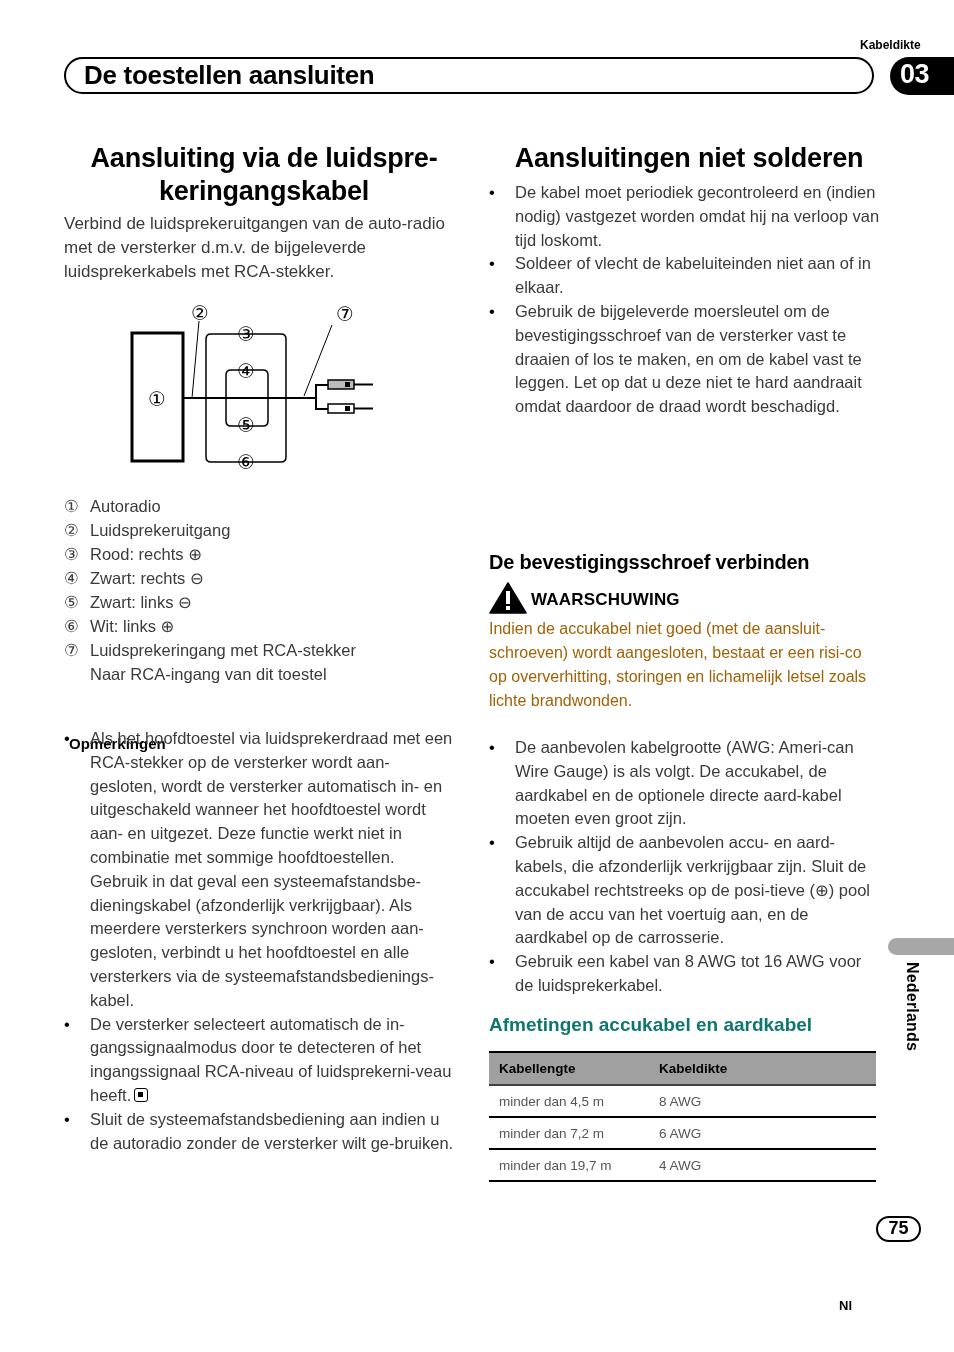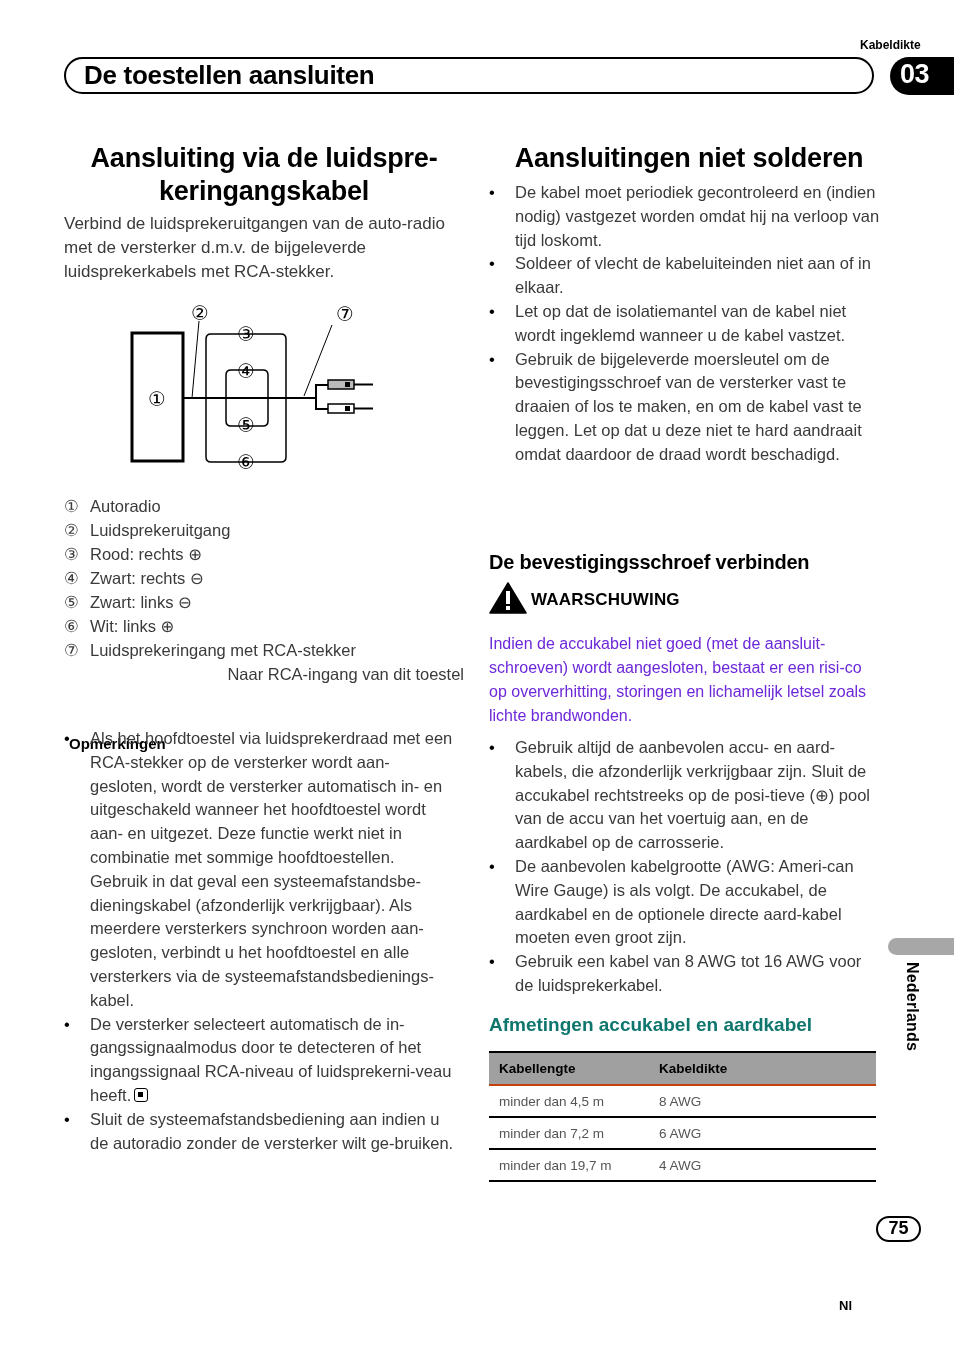--- a/index.html
+++ b/index.html
@@ -16,46 +16,46 @@
     
     .h1 { font-size: 27px; font-weight: bold; color: #000; line-height: 33px; letter-spacing: -0.2px; text-align: center; }
     .left-h1 { left: 64px; top: 142px; width: 400px; }
     .intro { left: 64px; top: 212px; width: 390px; font-size: 17px; line-height: 24px; color: #3a3a3a; }
 
     .diagram { left: 120px; top: 295px; width: 270px; height: 180px; }
 
     .legend { left: 64px; top: 494px; width: 400px; font-size: 16.5px; line-height: 24px; color: #3a3a3a; }
     .legend .row { display: flex; }
     .legend .num { width: 26px; flex: none; }
-    .legend .sub { padding-left: 26px; text-align: right; }
+    .legend .sub { padding-left: 26px; }
 
     .notes-title { left: 69px; top: 703px; font-size: 15px; font-weight: bold; color: #000; margin-top: 32px; }
     .notes { left: 64px; top: 727px; width: 392px; }
     .bullets { margin: 0; padding: 0; list-style: none; font-size: 16.5px; line-height: 23.8px; color: #3a3a3a; }
     .bullets li { position: relative; padding-left: 26px; }
     .bullets li::before { content: "•"; position: absolute; left: 0; top: 0; color: #000; }
     .end-mark { display: inline-block; width: 14px; height: 14px; border: 1.5px solid #000; border-radius: 3px; vertical-align: -1px; margin-left: 3px; position: relative; box-sizing: border-box; }
     .end-mark::after { content: ""; position: absolute; left: 3px; top: 3px; width: 5px; height: 5px; background: #000; }
 
     
     .right-h1 { left: 489px; top: 142px; width: 400px; }
     .right-bullets { left: 489px; top: 181px; width: 392px; }
 
     .h2 { left: 489px; top: 551px; font-size: 20px; font-weight: bold; color: #000; letter-spacing: -0.2px; }
     .warn-row { left: 489px; top: 582px; display: flex; align-items: flex-end; }
     .warn-icon { width: 38px; height: 32px; }
     .warn-label { font-size: 17px; font-weight: bold; color: #000; margin-left: 4px; margin-bottom: 4px; letter-spacing: 0.2px; }
-    .warn-text { left: 489px; top: 632px; width: 390px; font-size: 16px; line-height: 24px; color: #6d28d9; }
+    .warn-text { left: 489px; top: 617px; width: 390px; font-size: 16px; line-height: 24px; color: #a16207; }
 
     .right-bullets2 { left: 489px; top: 736px; width: 392px; }
 
     .h3 { left: 489px; top: 1014px; font-size: 19px; font-weight: bold; color: #0f766e; }
 
     .table { left: 489px; top: 1051px; width: 387px; border-collapse: collapse; font-size: 13.5px; }
-    .table th { background: #a0a0a0; text-align: left; font-weight: bold; color: #000; height: 31px; padding: 0 0 0 10px; border-top: 2px solid #000; border-bottom: 2px solid #c2410c; font-size: 13.5px; }
+    .table th { background: #a0a0a0; text-align: left; font-weight: bold; color: #000; height: 31px; padding: 0 0 0 10px; border-top: 2px solid #000; border-bottom: 2px solid #404040; font-size: 13.5px; }
     .table td { height: 30px; padding: 0 0 0 10px; color: #555; border-bottom: 2px solid #000; font-size: 13.5px; }
     .table .c1 { width: 150px; }
 
     
     .lang-tab { left: 888px; top: 938px; width: 66px; height: 17px; background: #a7a7a7; border-radius: 9px 0 0 9px; }
     .lang-label { left: 903px; top: 962px; writing-mode: vertical-rl; font-size: 16px; font-weight: bold; color: #000; letter-spacing: 0.2px; }
 
     
     .footer-lang { left: 839px; top: 1298px; font-size: 13px; font-weight: bold; color: #000; }
     .page-pill { left: 876px; top: 1216px; width: 45px; height: 26px; border: 2px solid #000; border-radius: 14px; box-sizing: border-box; text-align: center; font-size: 18px; font-weight: bold; line-height: 21px; color: #000; }
@@ -147,40 +147,39 @@
     <li><span>De versterker selecteert automatisch de in-gangssignaalmodus door te detecteren of het ingangssignaal RCA-niveau of luidsprekerni-veau heeft.</span><span class="end-mark"></span></li>
     <li><span>Sluit de systeemafstandsbediening aan indien u de autoradio zonder de versterker wilt ge-bruiken.</span></li>
   </ul>
 </div>
 
 <div class="abs h1 right-h1">Aansluitingen niet solderen</div>
 <div class="abs right-bullets">
   <ul class="bullets">
     <li><span>De kabel moet periodiek gecontroleerd en (indien nodig) vastgezet worden omdat hij na verloop van tijd loskomt.</span></li>
     <li><span>Soldeer of vlecht de kabeluiteinden niet aan of in elkaar.</span></li>
-    <li><span>Let op dat de isolatiemantel van de kabel niet wordt ingeklemd wanneer u de kabel vastzet.</span></li>
     <li><span>Gebruik de bijgeleverde moersleutel om de bevestigingsschroef van de versterker vast te draaien of los te maken, en om de kabel vast te leggen. Let op dat u deze niet te hard aandraait omdat daardoor de draad wordt beschadigd.</span></li>
   </ul>
 </div>
 
 <div class="abs h2">De bevestigingsschroef verbinden</div>
 <div class="abs warn-row">
   <svg class="warn-icon" viewBox="0 0 38 32">
     <path d="M19 1 L37 31 H1 Z" fill="#000" stroke="#000" stroke-width="1.5" stroke-linejoin="round"></path>
     <rect x="17" y="9" width="4" height="13" fill="#fff"></rect>
     <rect x="17" y="24" width="4" height="4" fill="#fff"></rect>
   </svg>
   <span class="warn-label">WAARSCHUWING</span>
 </div>
 <div class="abs warn-text">Indien de accukabel niet goed (met de aansluit-schroeven) wordt aangesloten, bestaat er een risi-co op oververhitting, storingen en lichamelijk letsel zoals lichte brandwonden.</div>
 
 <div class="abs right-bullets2">
   <ul class="bullets">
+    <li><span>De aanbevolen kabelgrootte (AWG: Ameri-can Wire Gauge) is als volgt. De accukabel, de aardkabel en de optionele directe aard-kabel moeten even groot zijn.</span></li>
     <li><span>Gebruik altijd de aanbevolen accu- en aard-kabels, die afzonderlijk verkrijgbaar zijn. Sluit de accukabel rechtstreeks op de posi-tieve (⊕) pool van de accu van het voertuig aan, en de aardkabel op de carrosserie.</span></li>
-    <li><span>De aanbevolen kabelgrootte (AWG: Ameri-can Wire Gauge) is als volgt. De accukabel, de aardkabel en de optionele directe aard-kabel moeten even groot zijn.</span></li>
     <li><span>Gebruik een kabel van 8 AWG tot 16 AWG voor de luidsprekerkabel.</span></li>
   </ul>
 </div>
 
 <div class="abs h3">Afmetingen accukabel en aardkabel</div>
 <table class="abs table">
   <thead>
     <tr>
       <th class="c1">Kabellengte</th>
       <th>Kabeldikte</th>

